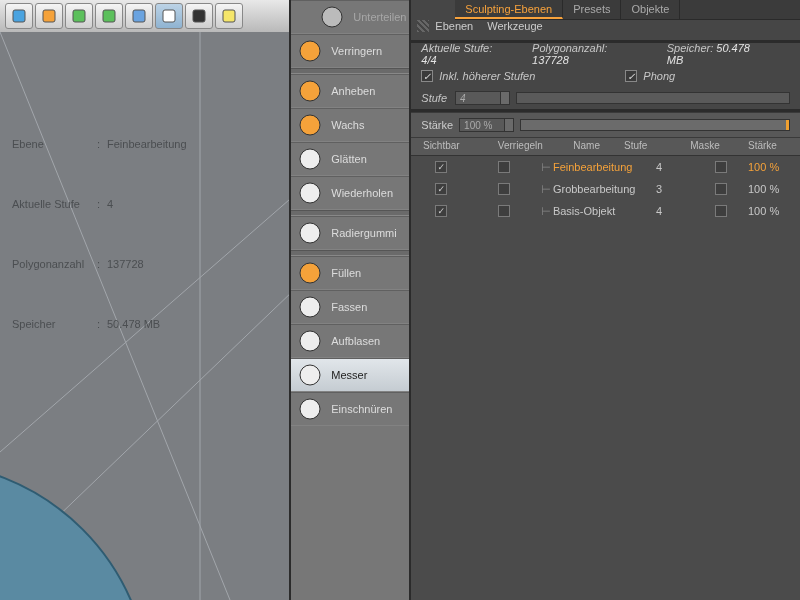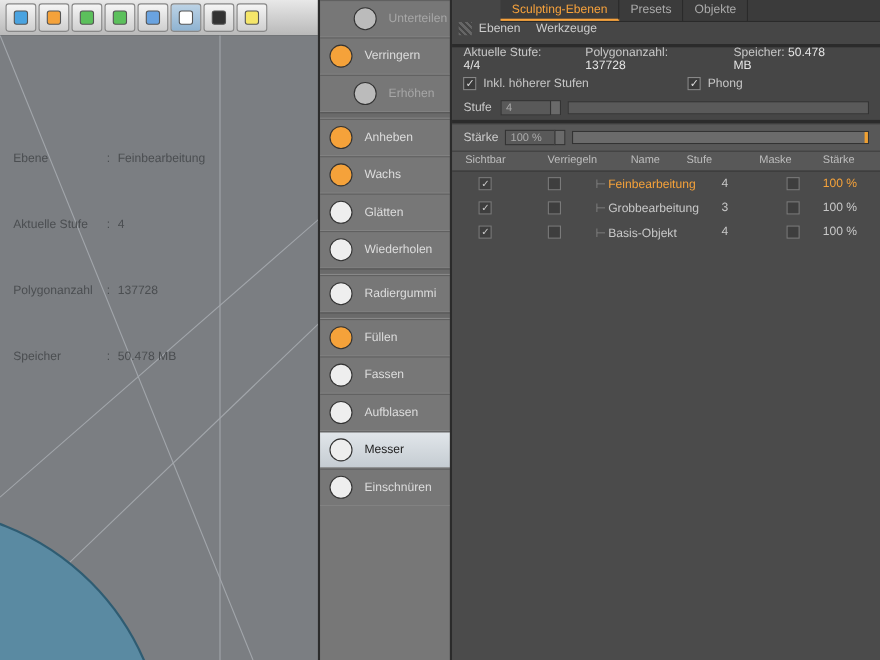--- a/index.html
+++ b/index.html
@@ -29,21 +29,21 @@
   .palette .sep { height: 6px; background: #6a6a6a; border-top: 1px solid #555; border-bottom: 1px solid #888; }
 
   
   .panel { flex: 1; background: #464646; display: flex; flex-direction: column; }
   .tabs { display: flex; height: 20px; background: #3b3b3b; border-bottom: 1px solid #2a2a2a; font-size: 11px; margin-left: 44px; }
   .tabs .tab { padding: 3px 10px 0; color: #aaa; border-right: 1px solid #2a2a2a; }
   .tabs .tab.active { color: #f7a23c; border-bottom: 2px solid #f7a23c; }
   .subtabs { display: flex; height: 20px; align-items: flex-start; padding-left: 6px; background: #464646; font-size: 11px; }
   .subtabs .grip { width: 12px; height: 12px; margin-right: 6px; background: repeating-linear-gradient(45deg,#666 0 2px,#444 2px 4px); }
   .subtabs .st { margin-right: 14px; color: #ccc; }
-  .statusline, .ctrlrow { display: flex; align-items: center; height: 22px; padding: 0 10px; font-size: 11px; color: #c7c7c7; }
+  .statusline, .ctrlrow { display: flex; align-items: center; height: 22px; padding: 0 10px; font-size: 11px; color: #c7c7c7; font-style: italic; }
   .statusline .item { margin-right: 28px; }
   .statusline .v { color: #e4e4e4; }
   .ctrlrow label { display: flex; align-items: center; margin-right: 30px; }
   .chk { width: 12px; height: 12px; border: 1px solid #888; background: #3a3a3a; margin-right: 6px; display: inline-flex; align-items: center; justify-content: center; font-size: 10px; color: #ddd; }
   .numfield { width: 46px; height: 14px; background: #595959; border: 1px solid #333; color: #aaa; padding: 0 4px; font-size: 10px; display: inline-flex; align-items: center; }
   .spin { width: 10px; height: 14px; background: #6a6a6a; border: 1px solid #333; margin-left: -1px; }
   .slider-track { flex: 1; height: 12px; background: #5a5a5a; border: 1px solid #333; margin-left: 6px; }
   .strrow { display: flex; align-items: center; height: 26px; background: #585858; padding: 0 10px; border-top: 1px solid #3a3a3a; border-bottom: 1px solid #3a3a3a; }
   .strrow .slider-track { background: #6b6b6b; position: relative; }
   .strrow .slider-track::after { content:""; position:absolute; right:0; top:0; bottom:0; width:3px; background:#f0a030; }
@@ -153,28 +153,20 @@
         <span>Unterteilen</span>
       </div>
       <div class="tool">
         <span class="icn">
           <svg width="24" height="24">
             <circle cx="12" cy="12" r="10" fill="#f5a23a" stroke="#333"></circle>
           </svg>
         </span>
         <span>Verringern</span>
       </div>
-      <div class="tool disabled">
-        <span class="icn">
-          <svg width="24" height="24">
-            <circle cx="12" cy="12" r="10" fill="#bbb" stroke="#333"></circle>
-          </svg>
-        </span>
-        <span>Erhöhen</span>
-      </div>
       <div class="sep"></div>
       <div class="tool">
         <span class="icn">
           <svg width="24" height="24">
             <circle cx="12" cy="12" r="10" fill="#f5a23a" stroke="#333"></circle>
           </svg>
         </span>
         <span>Anheben</span>
       </div>
       <div class="tool">

